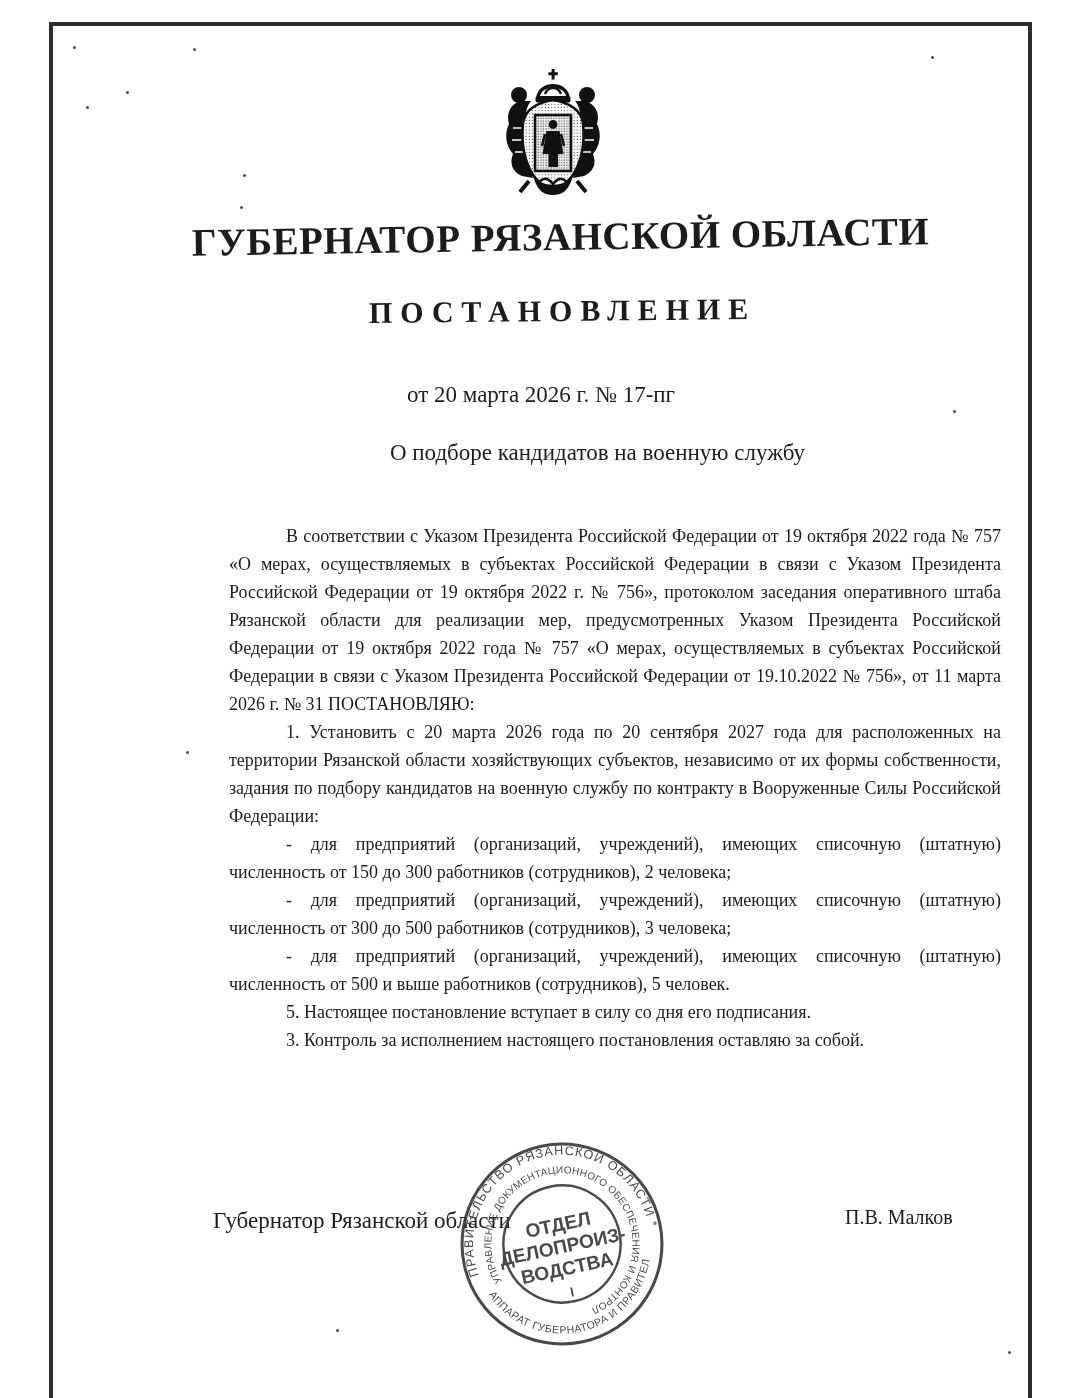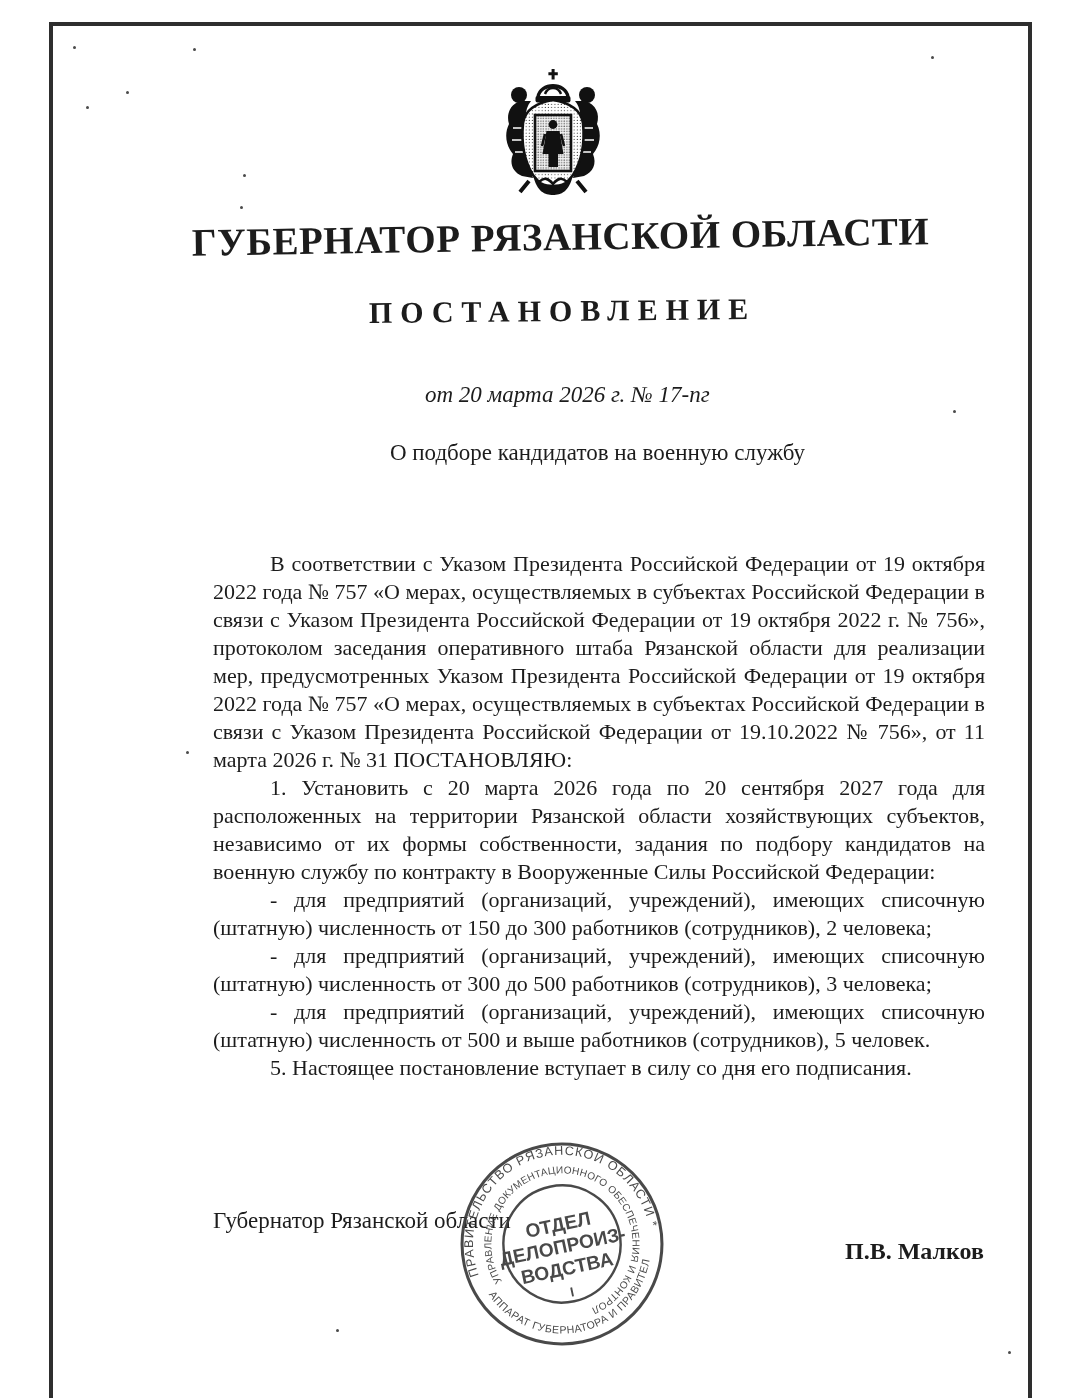--- a/index.html
+++ b/index.html
@@ -17,32 +17,32 @@
   .org-title{
     left:0;top:188px;width:100%;text-align:center;
     font-size:39px;font-weight:bold;letter-spacing:.5px;white-space:nowrap;
     transform:translateX(20px) rotate(-.9deg);
   }
   .doc-type{
     left:0;top:268px;width:100%;text-align:center;
     font-size:30px;font-weight:bold;letter-spacing:8px;white-space:nowrap;
     transform:translateX(22px) rotate(-.6deg);
   }
-  .date-line{left:372px;top:356px;font-size:23px;white-space:nowrap;font-style:italic;}
+  .date-line{left:354px;top:356px;font-size:23px;white-space:nowrap;}
   .subject{
     left:0;top:414px;width:100%;text-align:center;font-size:23px;white-space:nowrap;
     transform:translateX(57px);
   }
   .doc-body{
-    left:160px;top:496px;width:772px;
-    font-size:22px;line-height:28px;text-align:justify;margin-top:28px;
+    left:176px;top:496px;width:772px;
+    font-size:18px;line-height:28px;text-align:justify;
   }
   .doc-body p{margin:0;text-indent:57px;}
   .sig-post{left:160px;top:1182px;font-size:23px;white-space:nowrap;}
-  .sig-name{left:792px;top:1212px;font-size:24px;white-space:nowrap;font-weight:bold;}
+  .sig-name{left:792px;top:1180px;font-size:20px;white-space:nowrap;}
   .stamp{left:403px;top:1112px;width:212px;height:212px;opacity:.93;}
   .speck{width:3px;height:3px;background:#4a4a4a;border-radius:50%;}
   svg text{font-family:"Liberation Sans", sans-serif;}
 </style>
 </head>
 <body>
 
 <div class="scan-frame">
 
   <svg class="abs emblem" viewBox="0 0 120 140" role="img" aria-label="Герб Рязанской области">
@@ -88,20 +88,21 @@
   <div class="abs date-line">от 20 марта 2026 г. № 17-пг</div>
   <div class="abs subject">О подборе кандидатов на военную службу</div>
 
   <div class="abs doc-body">
     <p>В соответствии с Указом Президента Российской Федерации от 19 октября 2022 года № 757 «О мерах, осуществляемых в субъектах Российской Федерации в связи с Указом Президента Российской Федерации от 19 октября 2022 г. № 756», протоколом заседания оперативного штаба Рязанской области для реализации мер, предусмотренных Указом Президента Российской Федерации от 19 октября 2022 года № 757 «О мерах, осуществляемых в субъектах Российской Федерации в связи с Указом Президента Российской Федерации от 19.10.2022 № 756», от 11 марта 2026 г. № 31 ПОСТАНОВЛЯЮ:</p>
     <p>1. Установить с 20 марта 2026 года по 20 сентября 2027 года для расположенных на территории Рязанской области хозяйствующих субъектов, независимо от их формы собственности, задания по подбору кандидатов на военную службу по контракту в Вооруженные Силы Российской Федерации:</p>
     <p>- для предприятий (организаций, учреждений), имеющих списочную (штатную) численность от 150 до 300 работников (сотрудников), 2 человека;</p>
     <p>- для предприятий (организаций, учреждений), имеющих списочную (штатную) численность от 300 до 500 работников (сотрудников), 3 человека;</p>
     <p>- для предприятий (организаций, учреждений), имеющих списочную (штатную) численность от 500 и выше работников (сотрудников), 5 человек.</p>
     <p>5. Настоящее постановление вступает в силу со дня его подписания.</p>
+    <p>3. Контроль за исполнением настоящего постановления оставляю за собой.</p>
   </div>
 
   <div class="abs sig-post">Губернатор Рязанской области</div>
   <div class="abs sig-name">П.В. Малков</div>
 
   <svg class="abs stamp" viewBox="0 0 210 210">
     <g transform="rotate(-12 105 105)" fill="none" stroke="#3c3c3c">
       <circle cx="105" cy="105" r="99" stroke-width="3"></circle>
       <circle cx="105" cy="105" r="58" stroke-width="2.4"></circle>
       <defs>

